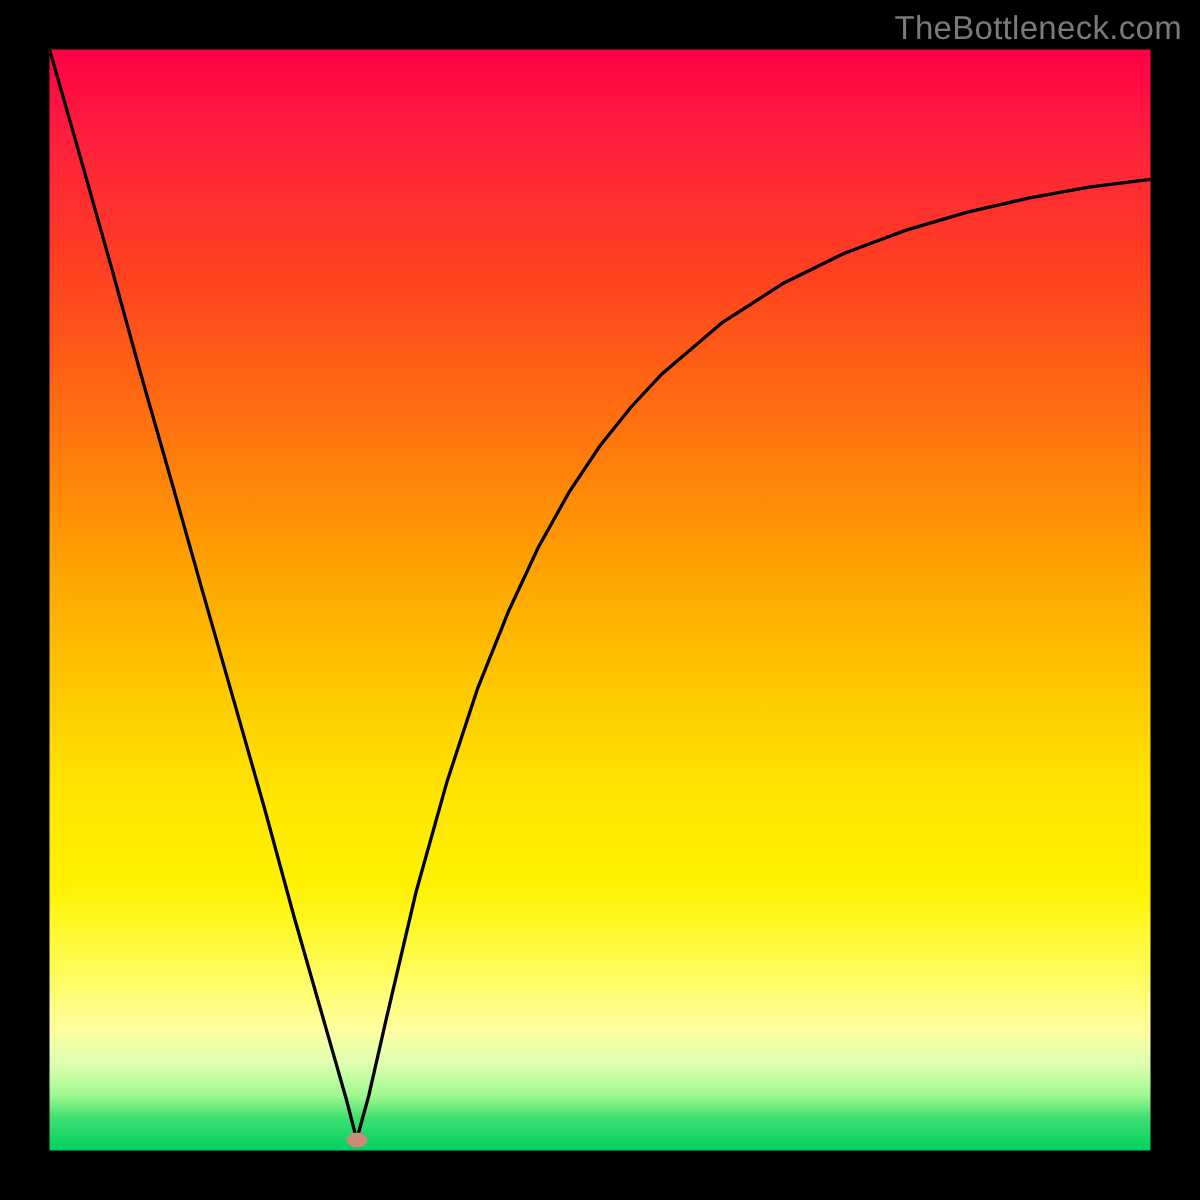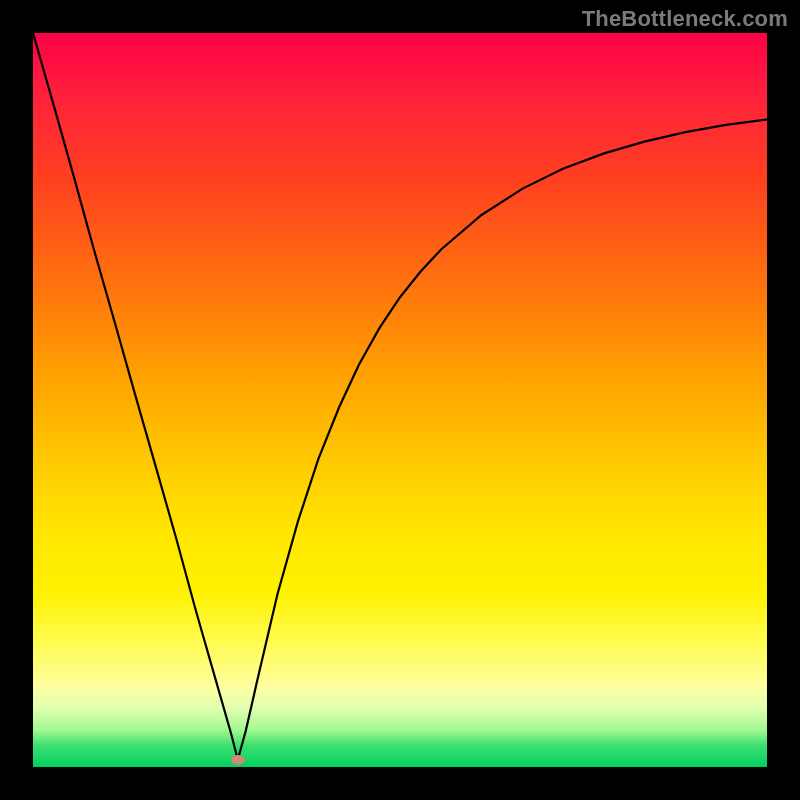--- a/index.html
+++ b/index.html
@@ -49,21 +49,21 @@
     background: #cc8a77;
     border-radius: 50%;
     transform: translate(-50%, -50%);
   }
   .watermark {
     position: absolute;
     top: 6px;
     right: 12px;
     color: #7a7a7a;
     font-size: 22px;
-    font-weight: 700;
+    font-weight: 400;
     letter-spacing: 0.2px;
     margin-left: 42px;
   }
 </style>
 </head>
 <body>
 
 <div class="plot-area"></div>
 
 <svg class="curve-svg" viewBox="0 0 734 734" preserveAspectRatio="none">

